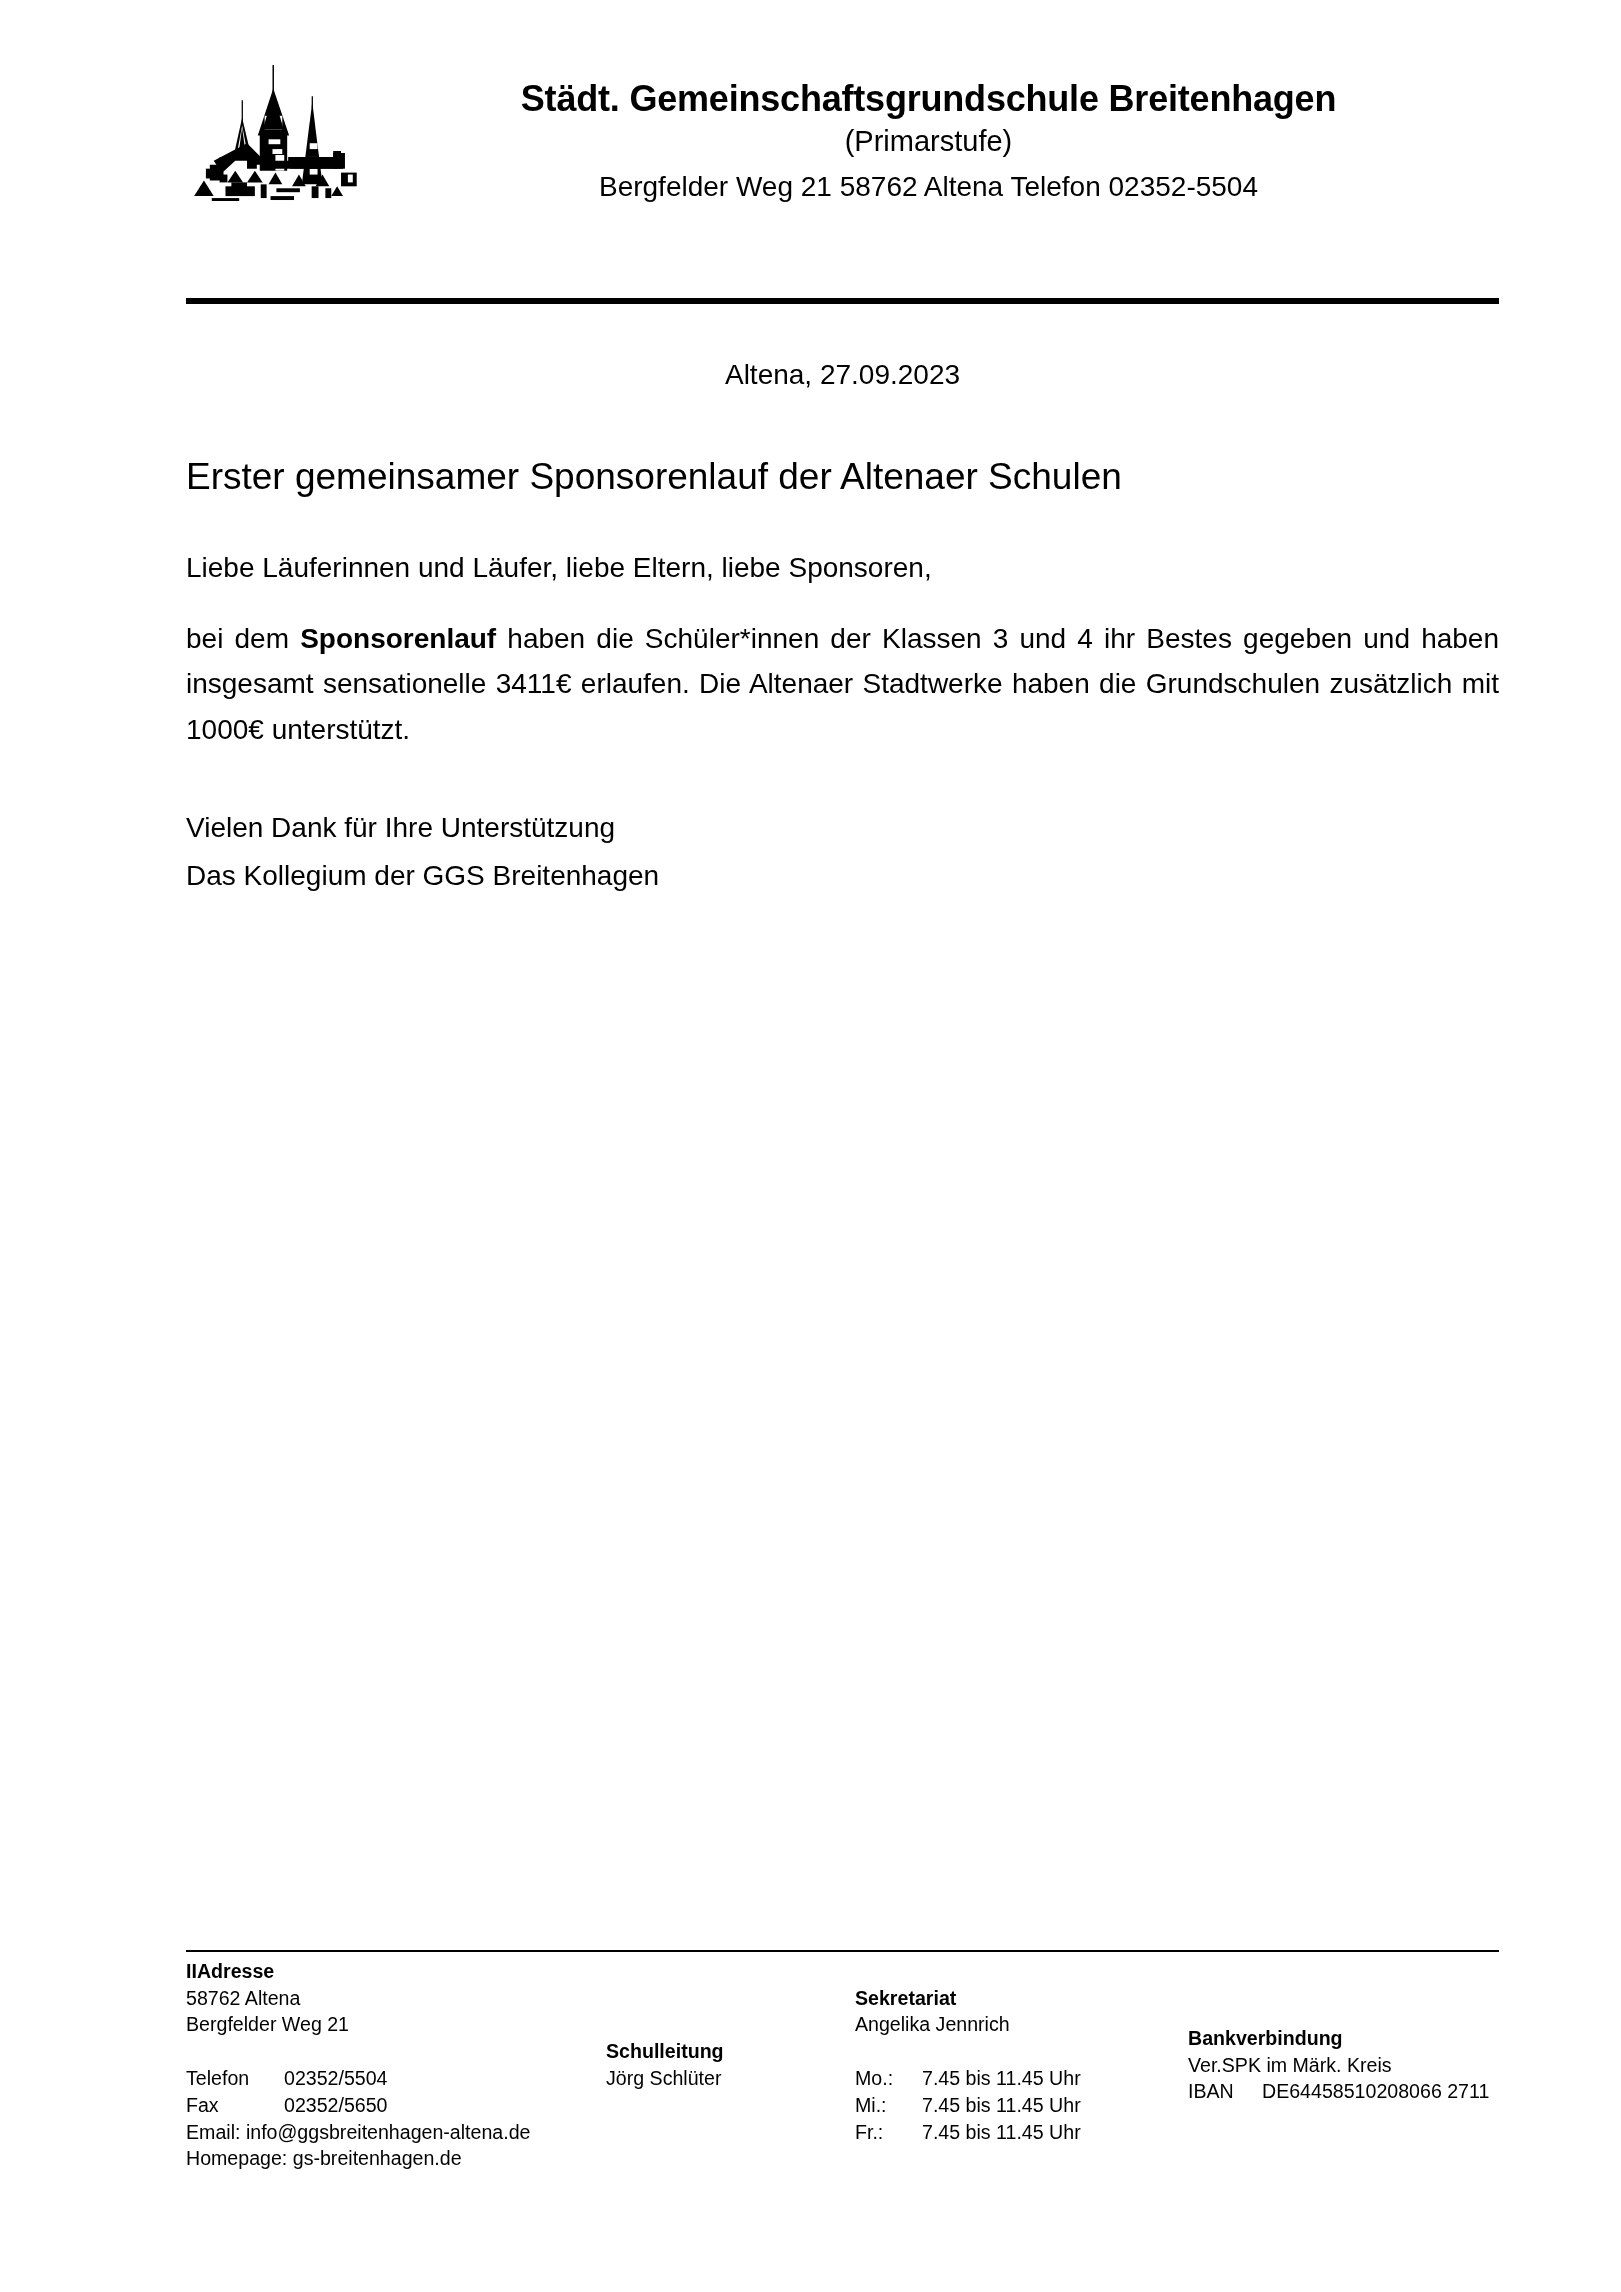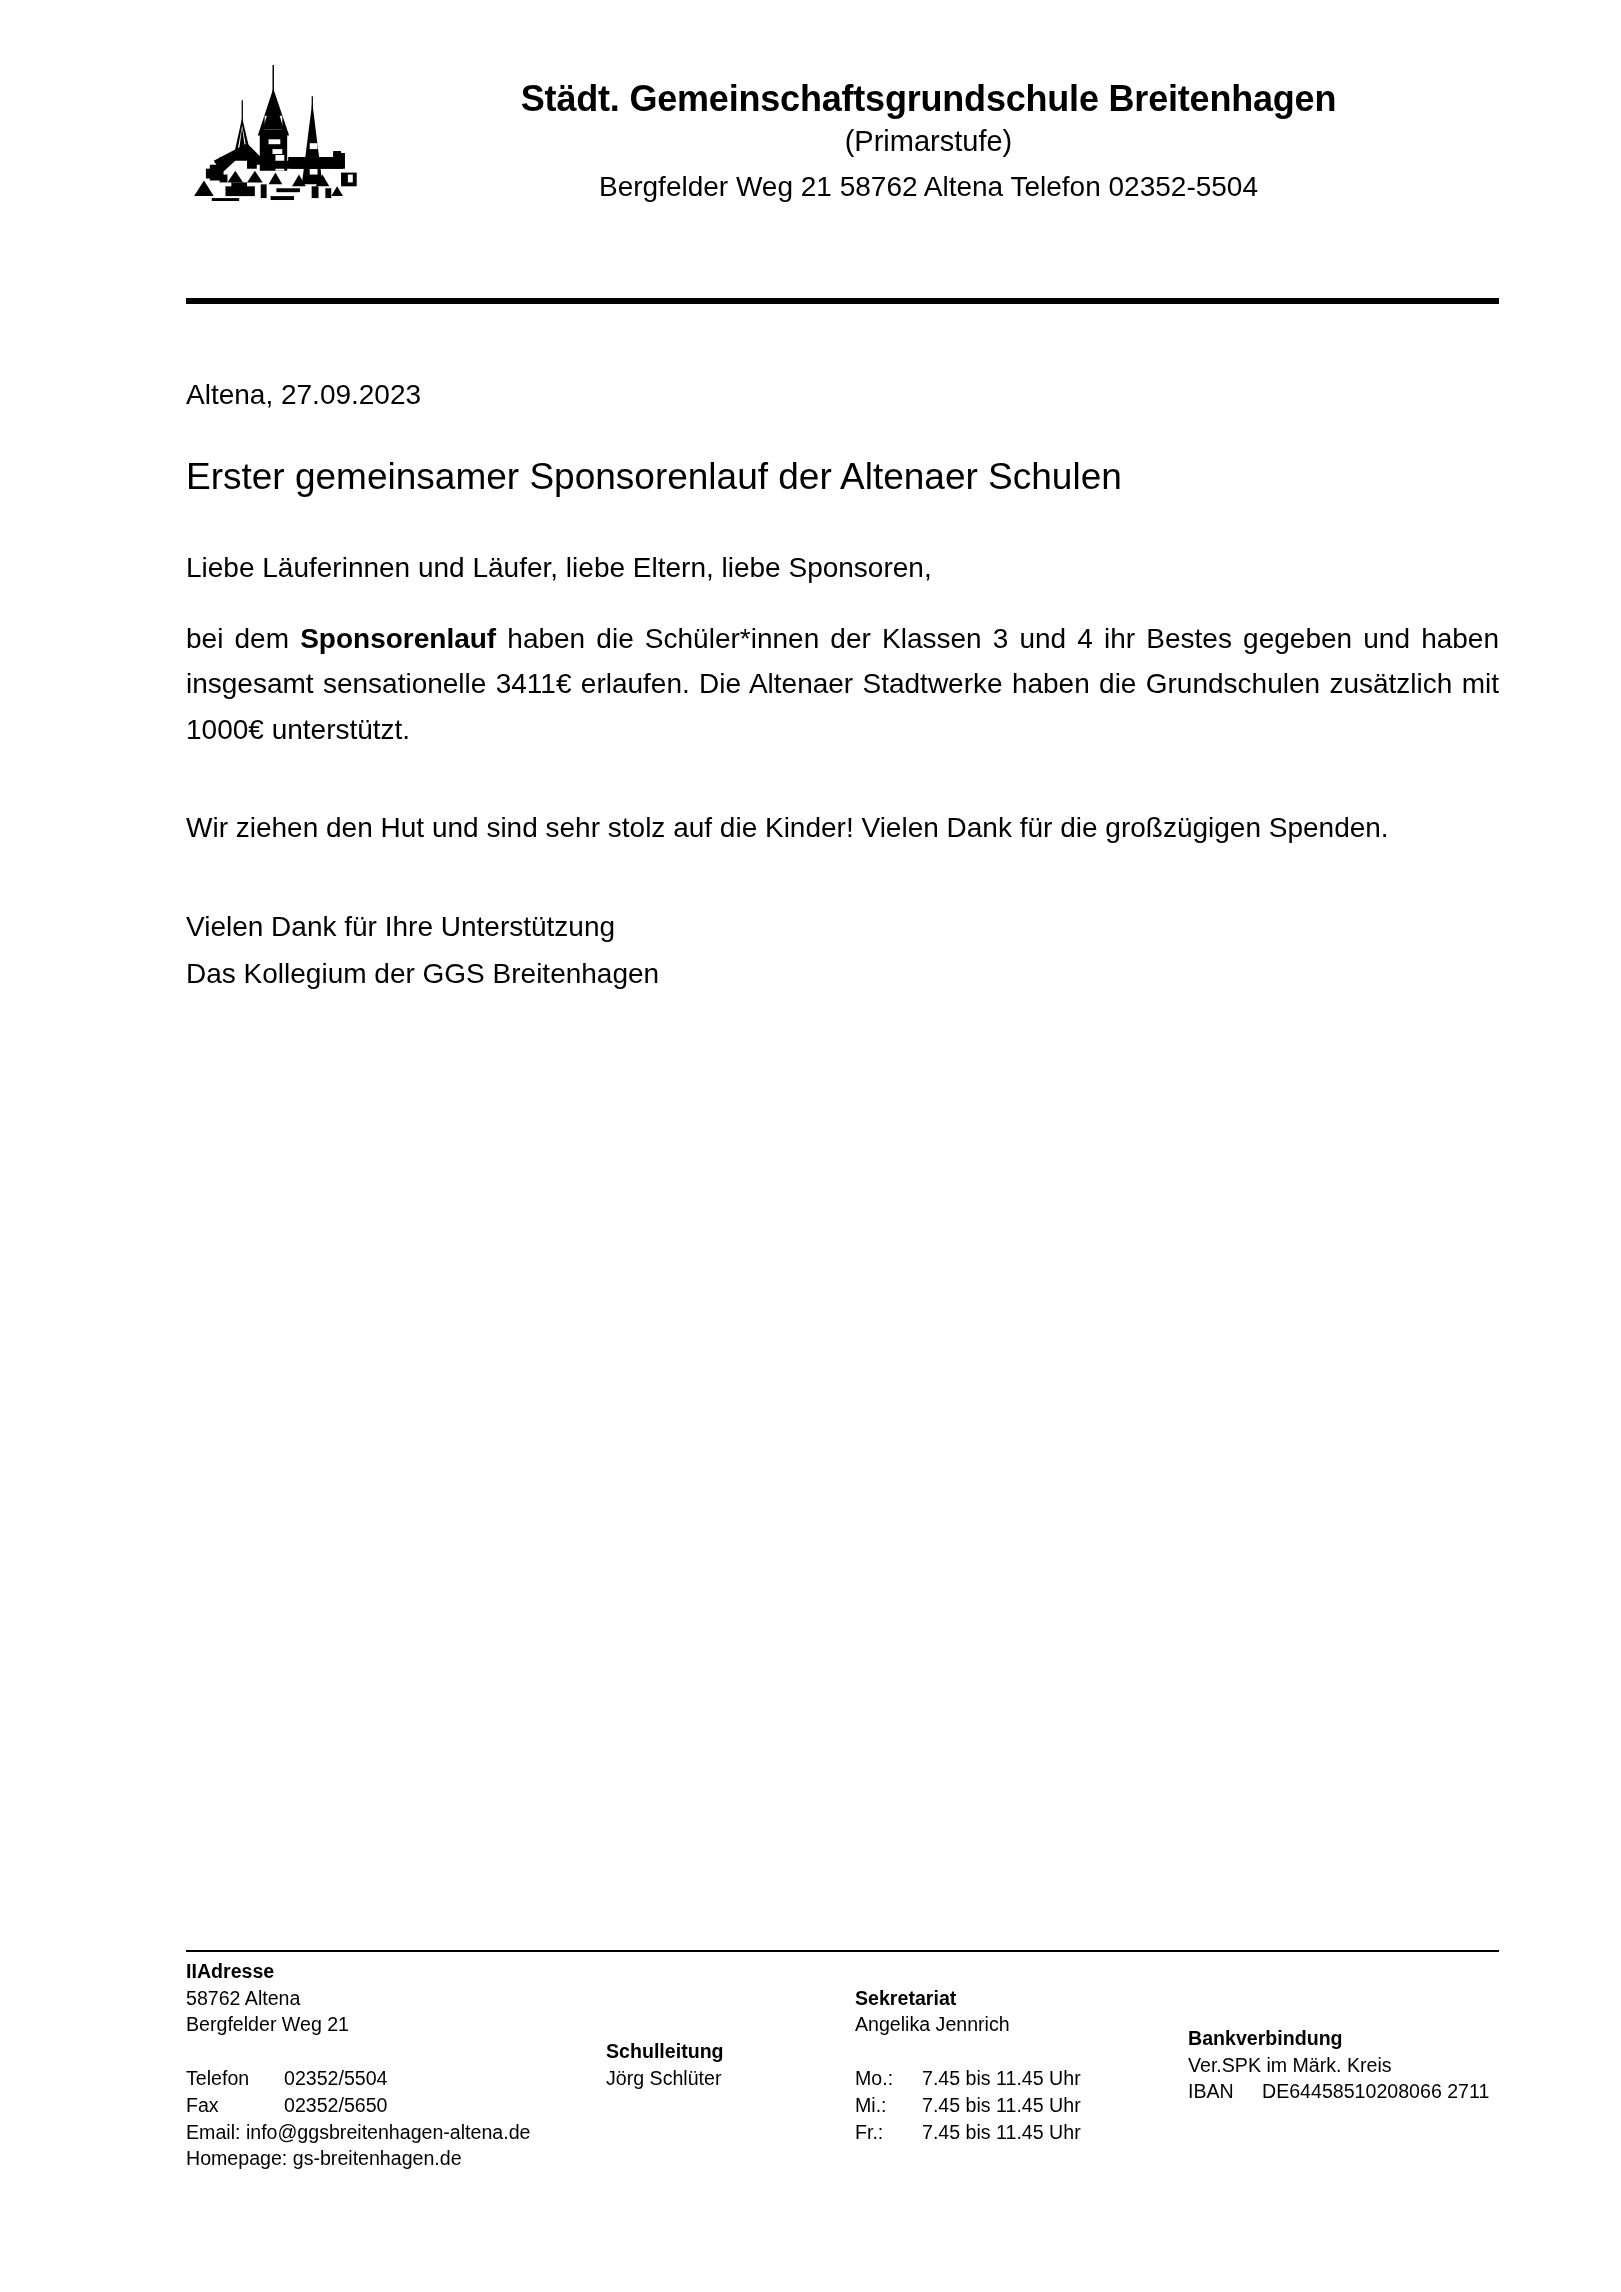--- a/index.html
+++ b/index.html
@@ -68,23 +68,23 @@
     top: 298px;
     width: 1313px;
     height: 5.9px;
     background: #000000;
   }
 
   
   .date-line {
     position: absolute;
     left: 186px;
-    top: 379px;
-    width: 1313px;
-    text-align: left;
+    top: 359px;
+    width: 1313px;
+    text-align: center;
     font-size: 28px;
   }
 
   
   .body-block {
     position: absolute;
     left: 186px;
     top: 443px;
     width: 1313px;
   }
@@ -217,21 +217,20 @@
   <div class="date-line">Altena, 27.09.2023</div>
 
   <div class="body-block">
 
     <h1 class="doc-title">Erster gemeinsamer Sponsorenlauf der Altenaer Schulen</h1>
 
     <p class="para nojust">Liebe Läuferinnen und Läufer, liebe Eltern, liebe Sponsoren,</p>
 
     <p class="para"><span>bei dem </span><span class="b">Sponsorenlauf</span><span> haben die Schüler*innen der Klassen 3 und 4 ihr Bestes gegeben und haben insgesamt sensationelle 3411€ erlaufen. Die Altenaer Stadtwerke haben die Grundschulen zusätzlich mit 1000€ unterstützt.</span></p>
 
-    <p class="para gap-before">Wir ziehen den Hut und sind sehr stolz auf die Kinder! Vielen Dank für die großzügigen Spenden.</p>
 
     <p class="para nojust gap-before tight">Vielen Dank für Ihre Unterstützung</p>
 
     <p class="para nojust">Das Kollegium der GGS Breitenhagen</p>
   </div>
 
   <div class="rule-bottom"></div>
 
   <div class="footer">
 

